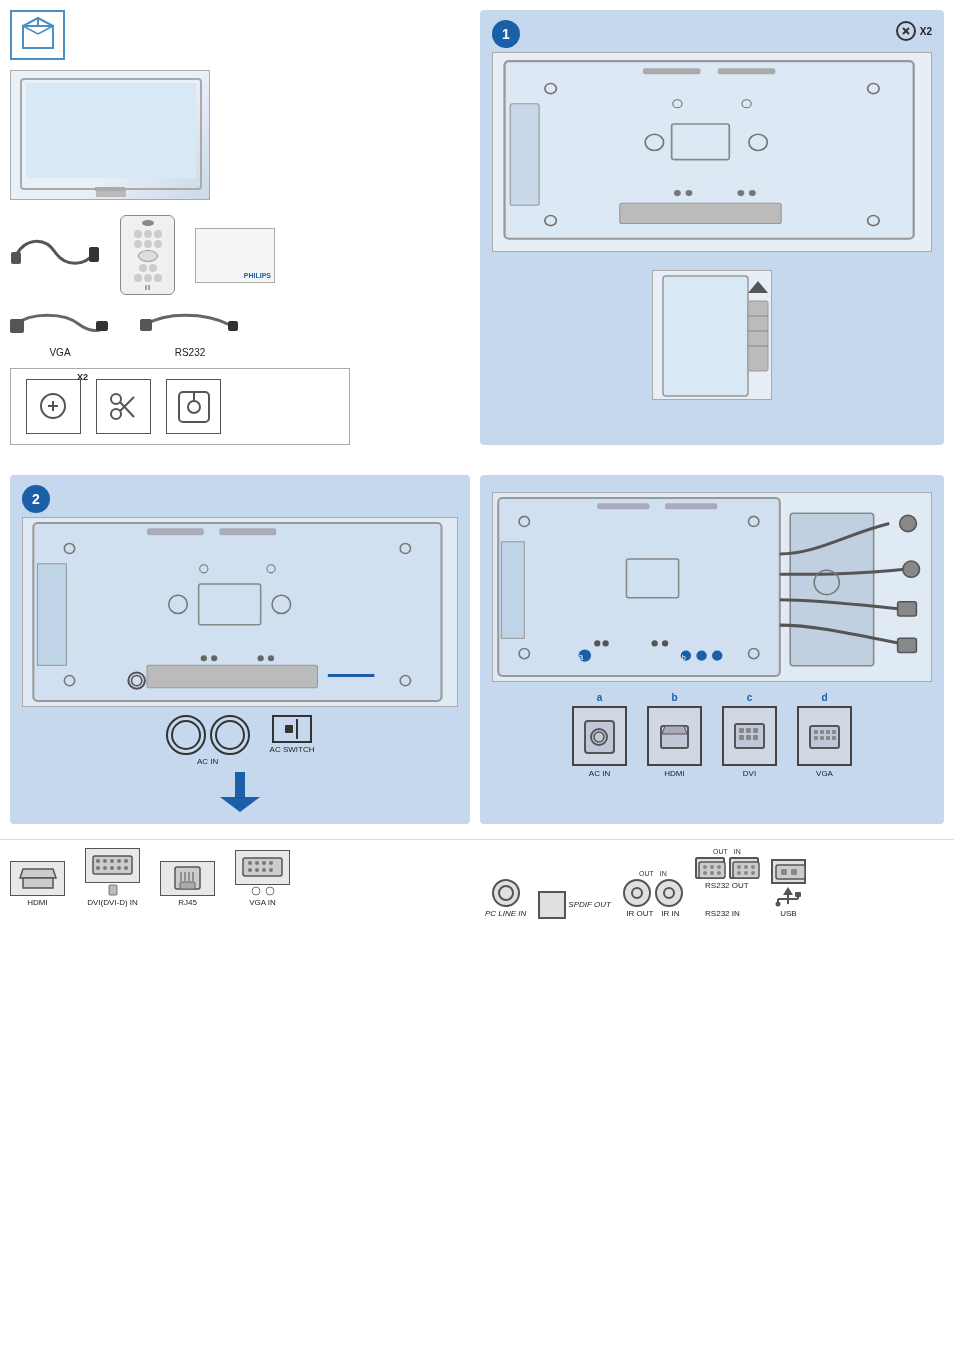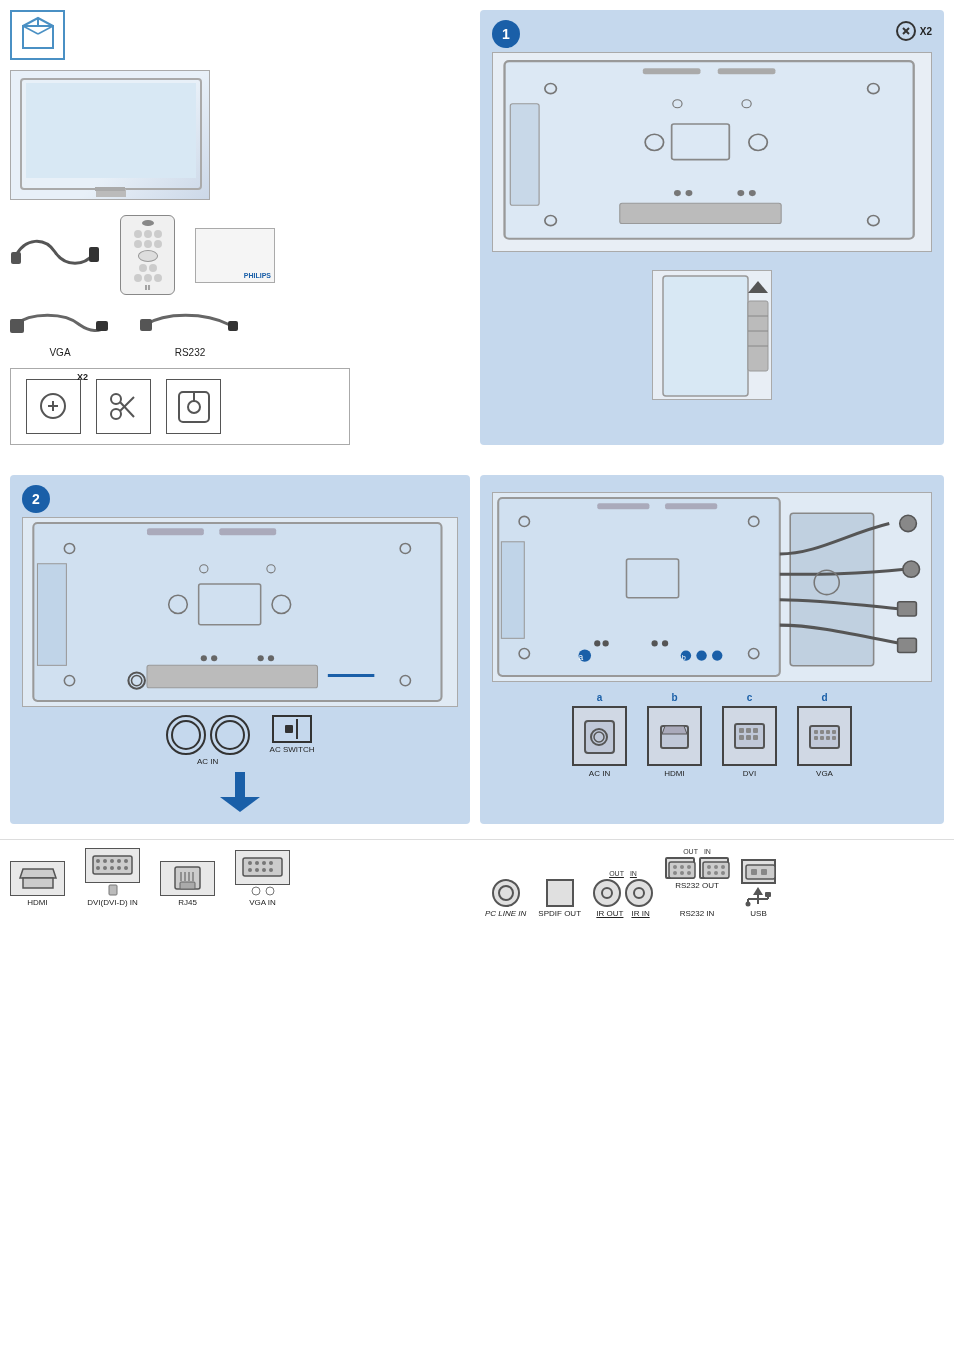--- a/index.html
+++ b/index.html
@@ -366,21 +366,20 @@
       border: 1.5px solid #555;
       background: #e8e8e8;
       display: flex;
       align-items: center;
       justify-content: center;
       font-size: 13px;
     }
 
     .conn-label {
       font-size: 8px;
-      text-align: center;
       line-height: 1.2;
     }
 
     .bottom-right {
       display: flex;
       gap: 12px;
       flex-wrap: wrap;
       align-items: flex-end;
       flex: 1;
     }
@@ -398,36 +397,36 @@
       border-radius: 50%;
       border: 2px solid #555;
       background: #e0e0e0;
       display: flex;
       align-items: center;
       justify-content: center;
     }
 
     .spdif-group {
       display: flex;
-      flex-direction: column;
-      align-items: center;
+      flex-direction: row;
+      align-items: center;
+      font-style: italic;
     }
 
     .rect-conn {
       width: 28px;
       height: 28px;
       border: 2px solid #555;
       background: #e0e0e0;
     }
 
     .ir-group {
       display: flex;
       flex-direction: column;
       align-items: center;
-      text-decoration: underline;
     }
 
     .ir-row {
       display: flex;
       gap: 4px;
       align-items: center;
     }
 
     .rs232-group {
       display: flex;

